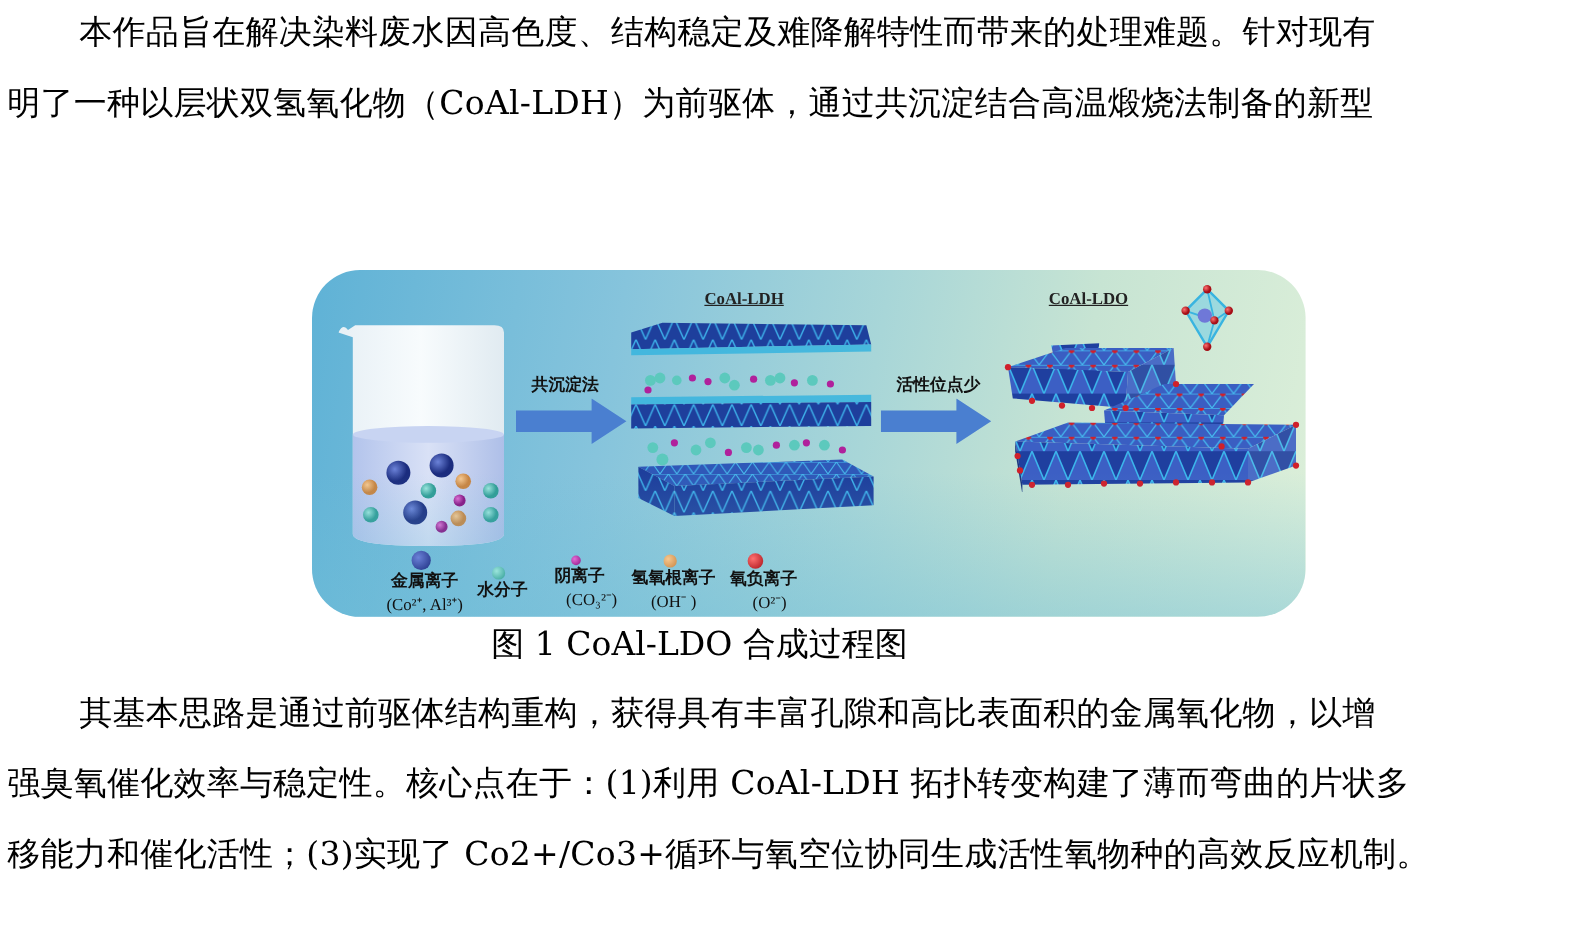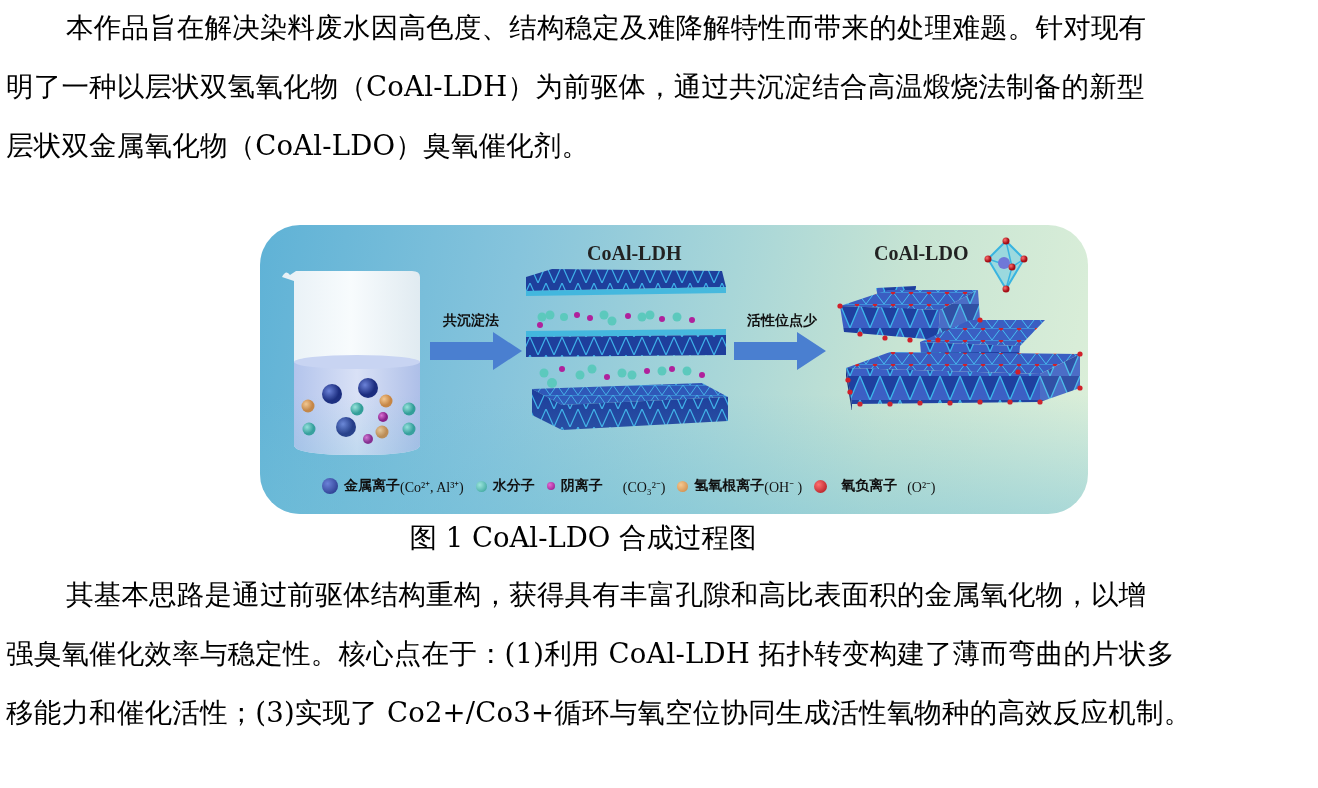--- a/index.html
+++ b/index.html
@@ -24,47 +24,46 @@
     border-radius: 40px; overflow: hidden;
     background: linear-gradient(100deg, #5fb2d6 0%, #86c4dc 30%, #a8d6d8 55%, #c7e4d3 75%, #dcefd9 100%);
   }
   #figure::after {
     content: ""; position: absolute; left:0; right:0; bottom:0; height: 120px;
     background: linear-gradient(180deg, rgba(120,195,220,0) 0%, rgba(110,190,215,0.45) 100%);
     pointer-events: none;
   }
   .fig-label {
     position: absolute; font-family: "Liberation Serif", serif; font-weight: bold;
-    font-size: 20px; color: #222;
+    font-size: 14px; color: #222; text-decoration: underline;
   }
   .arrow-label {
     position: absolute; font-family: "DejaVu Sans", sans-serif; font-weight: bold;
     font-size: 14px; color: #111;
   }
   .arrow { position: absolute; }
   .legend {
     position: absolute; left: 62px; top: 249px; height: 24px; z-index: 2;
     display: flex; align-items: center; gap: 0; white-space: nowrap;
     font-family: "DejaVu Sans", sans-serif; font-weight: bold; font-size: 14px; color: #111;
   }
-  .legend-item { display: flex; align-items: center; margin-right: 12px; }
+  .legend-item { display: flex; align-items: center; margin-right: 12px; flex-direction: column; }
   .dot { display: inline-block; border-radius: 50%; margin-right: 6px; }
   .legend .formula { font-family: "Liberation Serif", serif; font-weight: normal; font-size: 14px; }
   #caption {
     position: absolute; top: 518px; left: 0; width: 1166px; text-align: center;
     font-size: 27.5px; line-height: 38px;
   }
 </style>
 </head>
 <body>
 
 <div id="p1" class="para">
   <span class="line indent">本作品旨在解决染料废水因高色度、结构稳定及难降解特性而带来的处理难题。针对现有</span>
   <span class="line">明了一种以层状双氢氧化物（CoAl-LDH）为前驱体，通过共沉淀结合高温煅烧法制备的新型</span>
-  <span class="line">层状双金属氧化物（CoAl-LDO）臭氧催化剂。</span>
 </div>
 
 <div id="figure">
 
   <svg style="position:absolute;left:22px;top:42px" width="150" height="190" viewBox="0 0 150 190">
     <defs>
       <linearGradient id="glass" x1="0" x2="1">
         <stop offset="0" stop-color="#eef3f7"></stop>
           <stop offset="0.5" stop-color="#ffffff"></stop>
           <stop offset="1" stop-color="#e6edf2"></stop>

